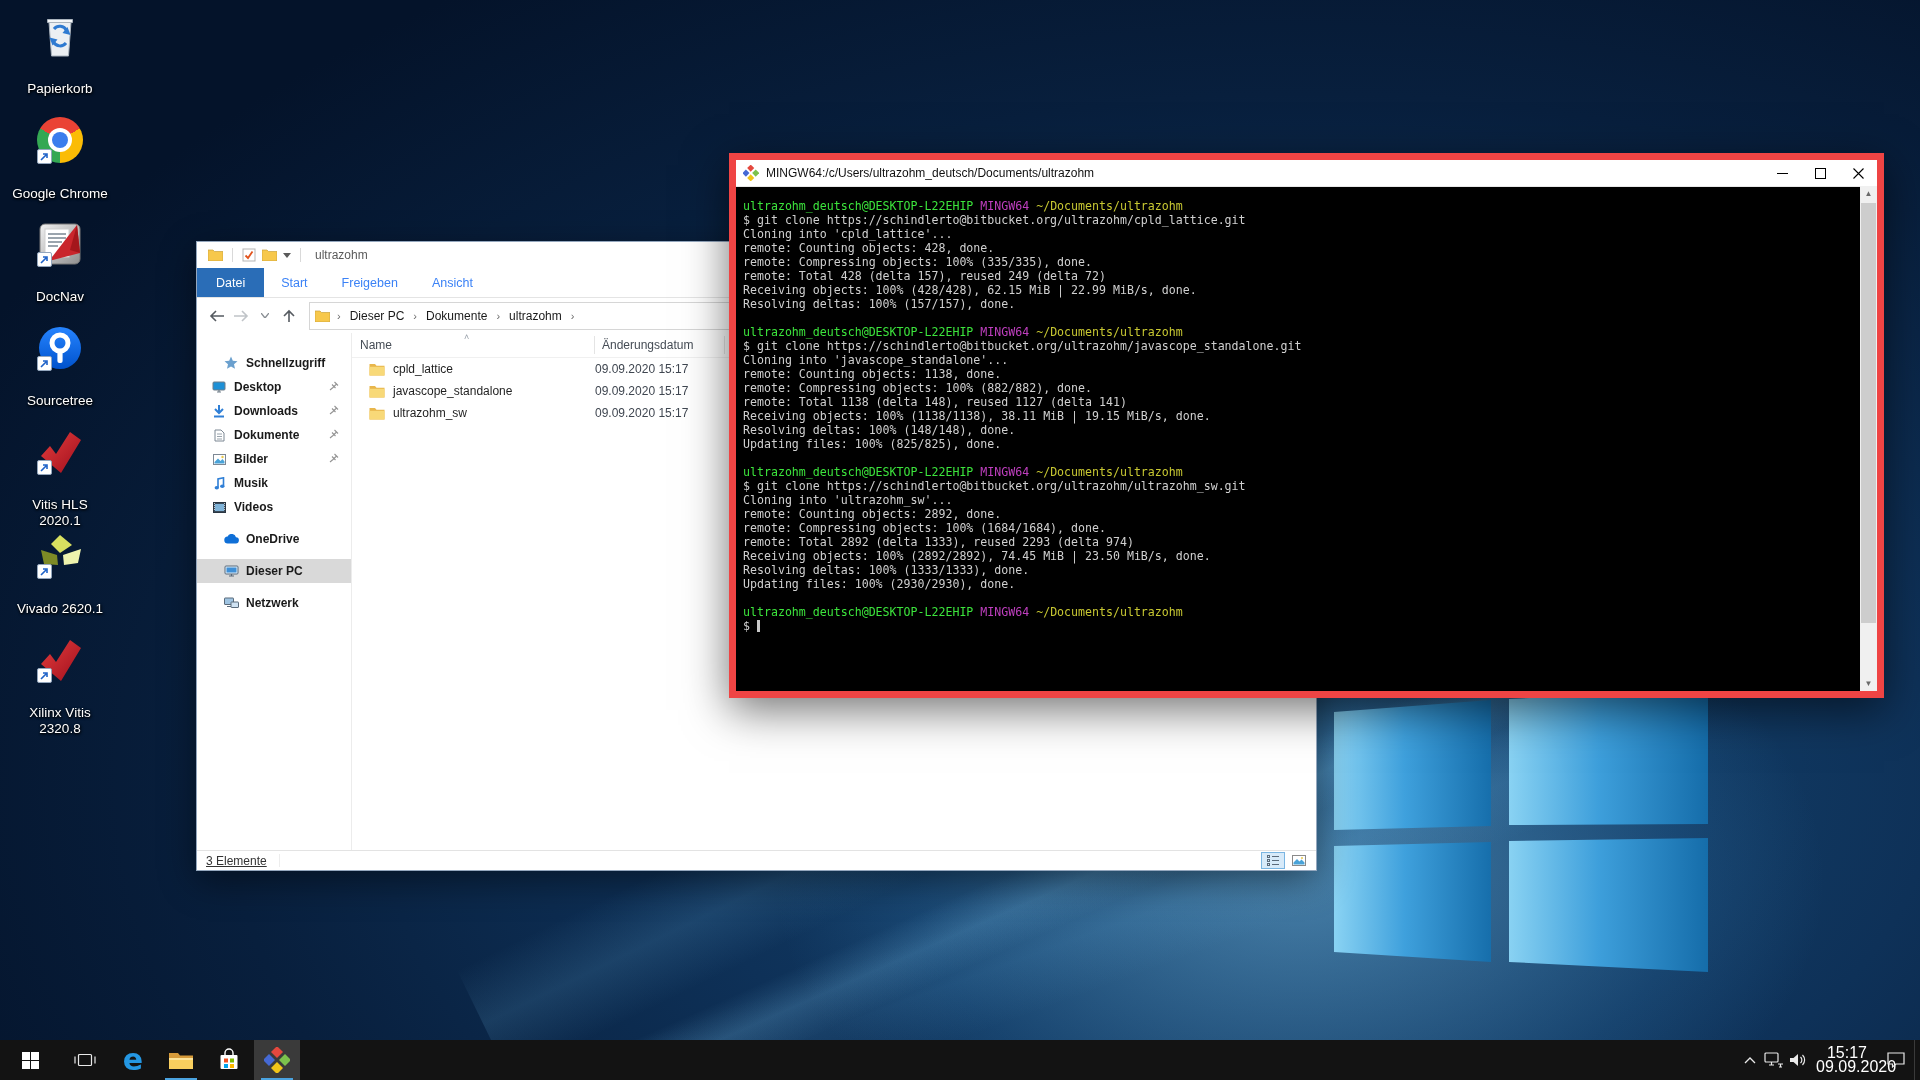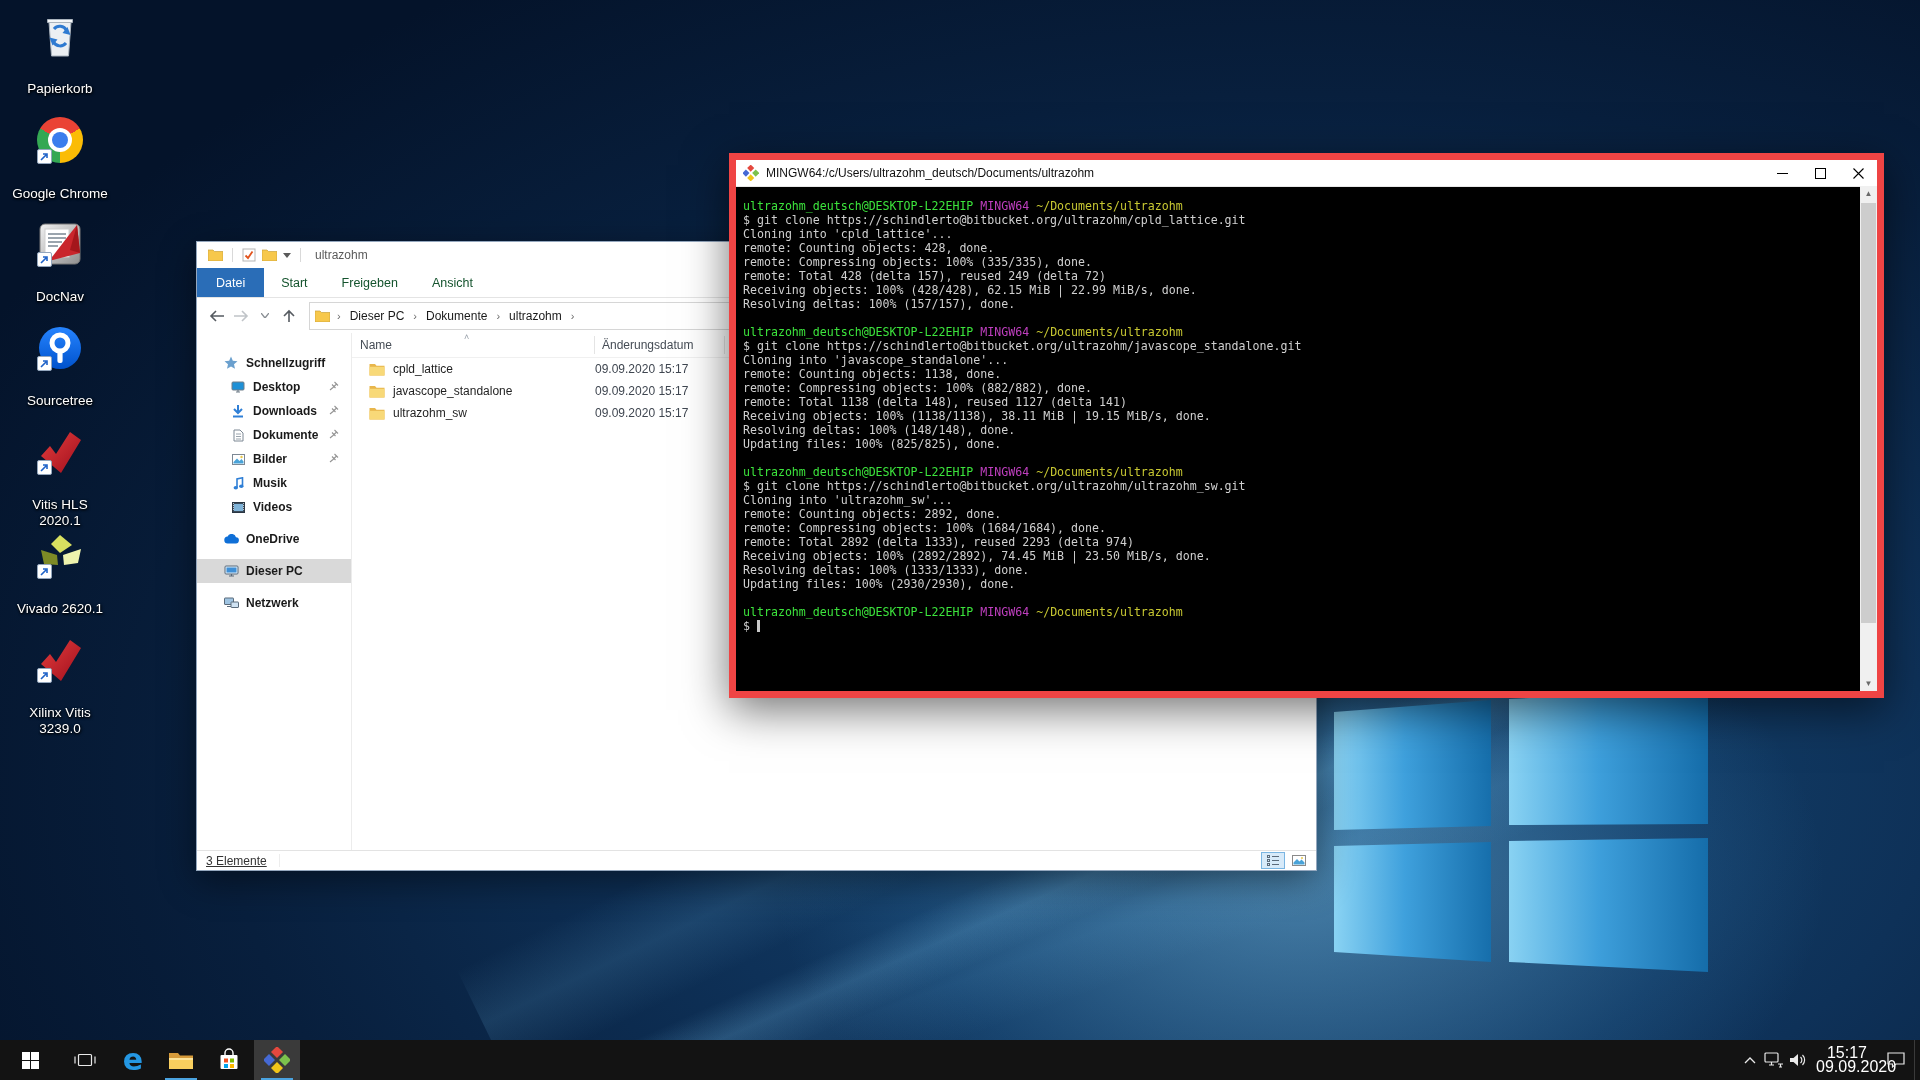--- a/index.html
+++ b/index.html
@@ -37,34 +37,34 @@
   .titlebar{height:26px;background:#fff;display:flex;align-items:center;position:relative;}
 
   
   #explorer{left:196px;top:241px;width:1119px;height:628px;
     border:1px solid rgba(90,120,155,.65);box-shadow:0 10px 34px rgba(0,0,0,.45);z-index:20;}
   #explorer .titlebar{padding-left:8px;}
   .qat-sep{width:1px;height:14px;background:#d9d9d9;margin:0 6px;}
   .qat-ico{margin:0 3px;display:flex;align-items:center;}
   #ex-title{font-size:12px;color:#5a5a5a;margin-left:8px;}
   #ribbon{height:29px;border-bottom:1px solid #e4e4e4;display:flex;align-items:stretch;font-size:12.5px;}
-  .rtab{display:flex;align-items:center;padding:0 17px;color:#14532d;}
+  .rtab{display:flex;align-items:center;padding:0 17px;color:#3b82f6;}
   .rtab.active{background:#2a6db7;color:#fff;padding:0 19px;}
   #navrow{height:35px;display:flex;align-items:center;background:#fff;padding-left:8px;}
   .navbtn{width:24px;height:24px;display:flex;align-items:center;justify-content:center;}
   #addrbox{flex:0 0 auto;display:flex;align-items:center;border:1px solid #d6d6d6;background:#fff;
     height:26px;margin-left:8px;width:990px;padding-left:5px;font-size:12px;color:#1a1a1a;}
   .crumb-sep{color:#6a6a6a;margin:0 7px;font-size:11px;}
   .crumb{padding:2px 2px;}
   #ex-body{position:absolute;top:91px;bottom:19px;left:0;right:0;display:flex;background:#fff;}
   #ex-side{width:155px;border-right:1px solid #ececec;padding-top:18px;box-sizing:border-box;font-weight:bold;}
   .sitem{height:24px;display:flex;align-items:center;font-size:12px;color:#1a1a1a;position:relative;}
   .sitem .sic{width:16px;display:flex;justify-content:center;margin-right:7px;}
   .sitem.lvl0{padding-left:26px;}
-  .sitem.lvl1{padding-left:33px;text-align:center;}
+  .sitem.lvl1{padding-left:14px;text-align:center;}
   .sitem.sel{background:#d9d9d9;}
   .sgap{height:8px;}
   .pin{position:absolute;right:12px;top:6px;opacity:.75;}
   #ex-main{flex:1;position:relative;}
   #colhdr{height:24px;display:flex;align-items:center;font-size:12px;color:#454c55;
     border-bottom:1px solid #f0f0f0;position:relative;}
   #colhdr .c1{width:243px;padding-left:8px;box-sizing:border-box;border-right:1px solid #e4e4e4;height:18px;display:flex;align-items:center;}
   #colhdr .c2{width:130px;padding-left:7px;box-sizing:border-box;border-right:1px solid #e4e4e4;height:18px;display:flex;align-items:center;}
   #sortmark{position:absolute;left:112px;top:-1px;color:#9aa2ab;font-size:9px;}
   .frow{height:22px;display:flex;align-items:center;font-size:12px;color:#1f1f1f;}
@@ -252,21 +252,21 @@
     <div class="img">
       <svg width="48" height="48" viewBox="0 0 48 48">
         <path d="M5 28 L14 18 L20 26 L34 4 L45 12 L25 45 Z" fill="url(#vred)"></path>
       </svg>
       <span class="shortcut">
         <svg width="9" height="9" viewBox="0 0 9 9">
             <path d="M1 8 L6 3 M3 2 h4 v4" stroke="#1e62c8" stroke-width="1.6" fill="none"></path>
           </svg>
       </span>
     </div>
-    <div class="lbl">Xilinx Vitis 3239.0</div>
+    <div class="lbl">Xilinx Vitis 2320.8</div>
   </div>
 
   <div class="win" id="explorer">
     <div class="titlebar">
       <span class="qat-ico">
         <svg width="15" height="12" viewBox="0 0 15 12">
             <path d="M0 1 h5 l1.5 1.5 H15 V12 H0 Z" fill="#f7c84c" stroke="#caa23a" stroke-width=".7"></path>
           </svg>
       </span>
       <span class="qat-sep"></span>

